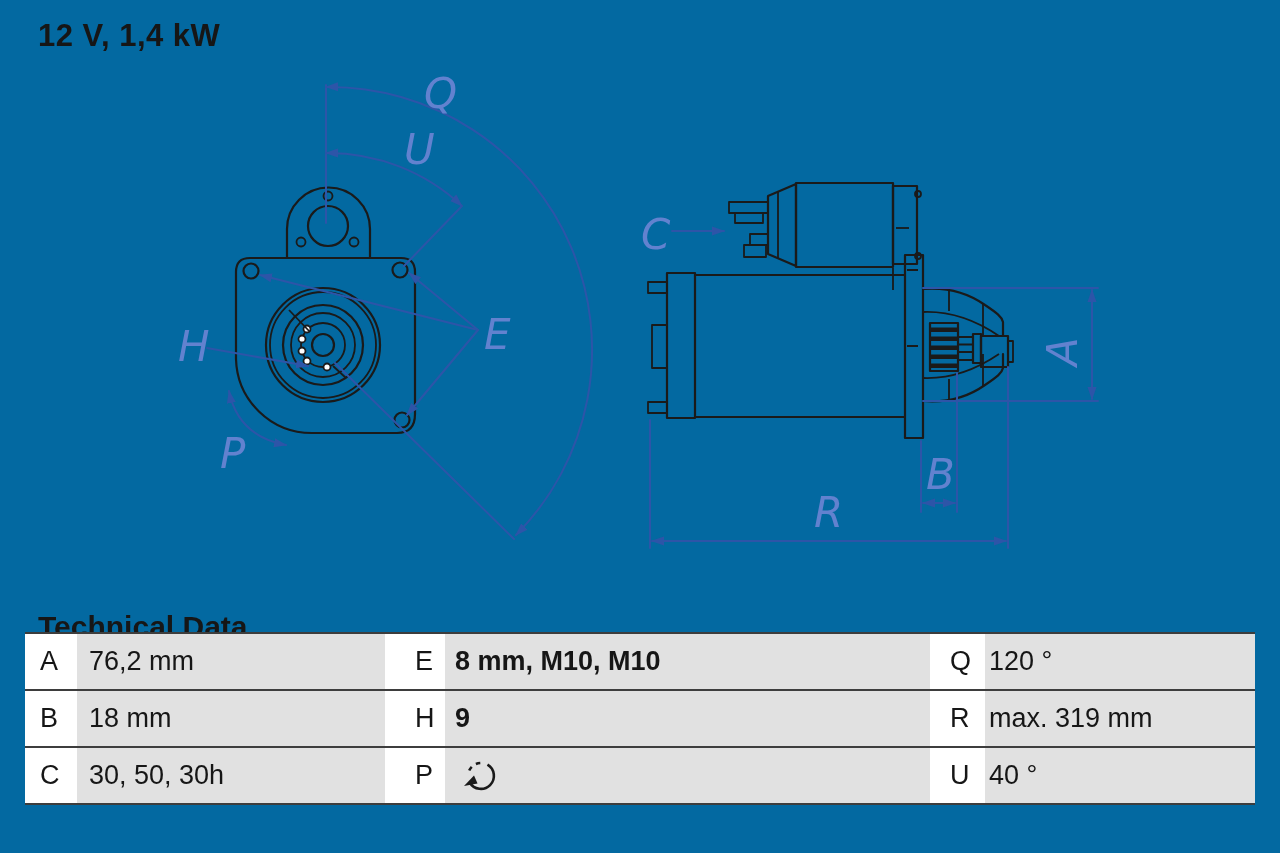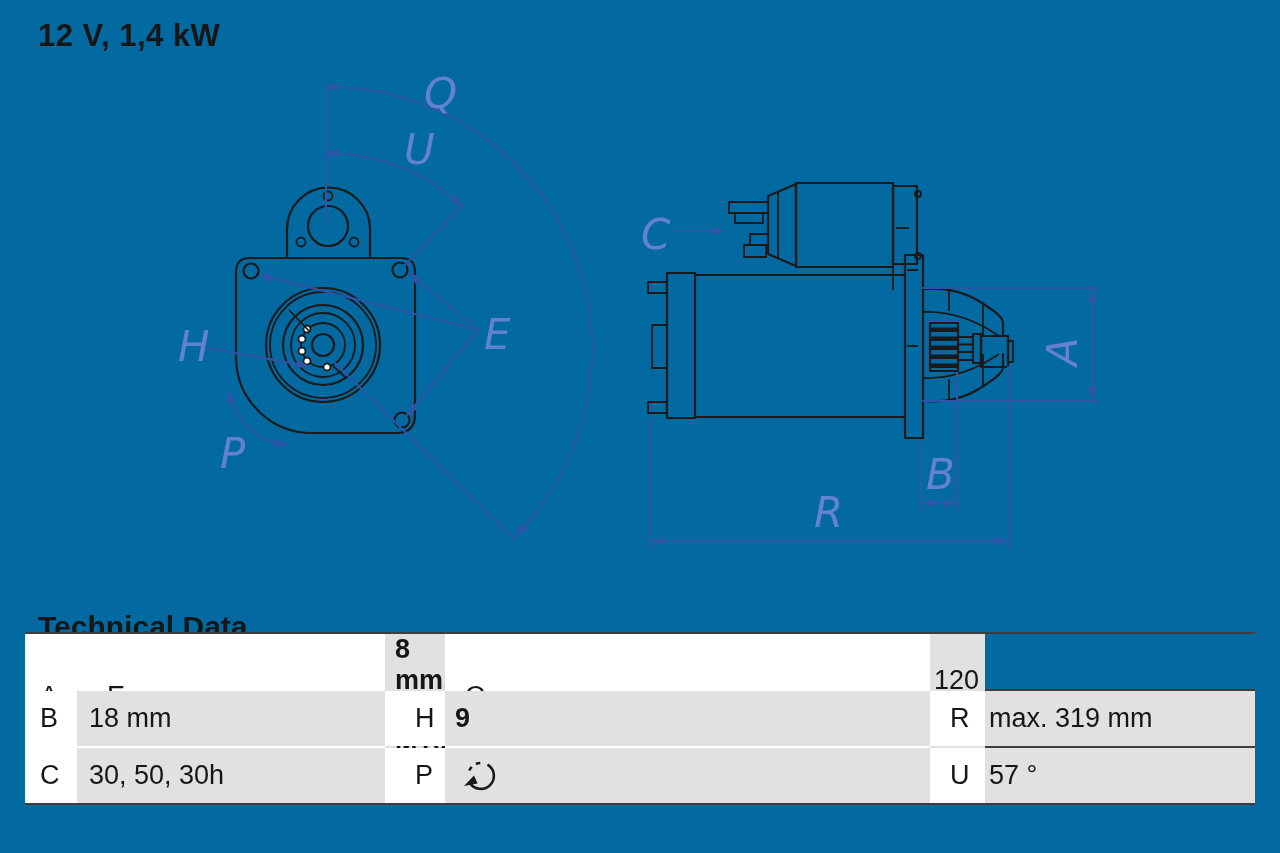--- a/index.html
+++ b/index.html
@@ -144,20 +144,21 @@
       <text class="lbl" x="926" y="489">B</text>
       <text class="lbl" x="814" y="527">R</text>
     </g>
   </svg>
 
   <div class="heading">Technical Data</div>
 
   <div class="tech-table">
     <div class="trow">
       <div class="cell kcell k1">A</div>
+      <div class="cell vcell v1">76,2 mm</div>
       <div class="cell kcell k2">E</div>
       <div class="cell vcell v2">8 mm, M10, M10</div>
       <div class="cell kcell k3">Q</div>
       <div class="cell vcell v3">120 °</div>
     </div>
     <div class="trow">
       <div class="cell kcell k1">B</div>
       <div class="cell vcell v1">18 mm</div>
       <div class="cell kcell k2">H</div>
       <div class="cell vcell v2">9</div>
@@ -169,17 +170,17 @@
       <div class="cell vcell v1">30, 50, 30h</div>
       <div class="cell kcell k2">P</div>
       <div class="cell vcell v2">
         <svg class="rot-icon" viewBox="0 0 40 40">
           <path d="M26.5 8.7 A13 13 0 1 1 8.7 26.5" fill="none" stroke="#1a1a1a" stroke-width="2.6"></path>
           <path d="M8.2 14.5 A13 13 0 0 1 23.4 7.4" fill="none" stroke="#1a1a1a" stroke-width="2.6" stroke-dasharray="4.5 5"></path>
           <polygon points="3,30 13,19.5 16.5,27.5" fill="#1a1a1a"></polygon>
         </svg>
       </div>
       <div class="cell kcell k3">U</div>
-      <div class="cell vcell v3">57 °</div>
+      <div class="cell vcell v3">40 °</div>
     </div>
   </div>
 
 </div>
 
 </body></html>

